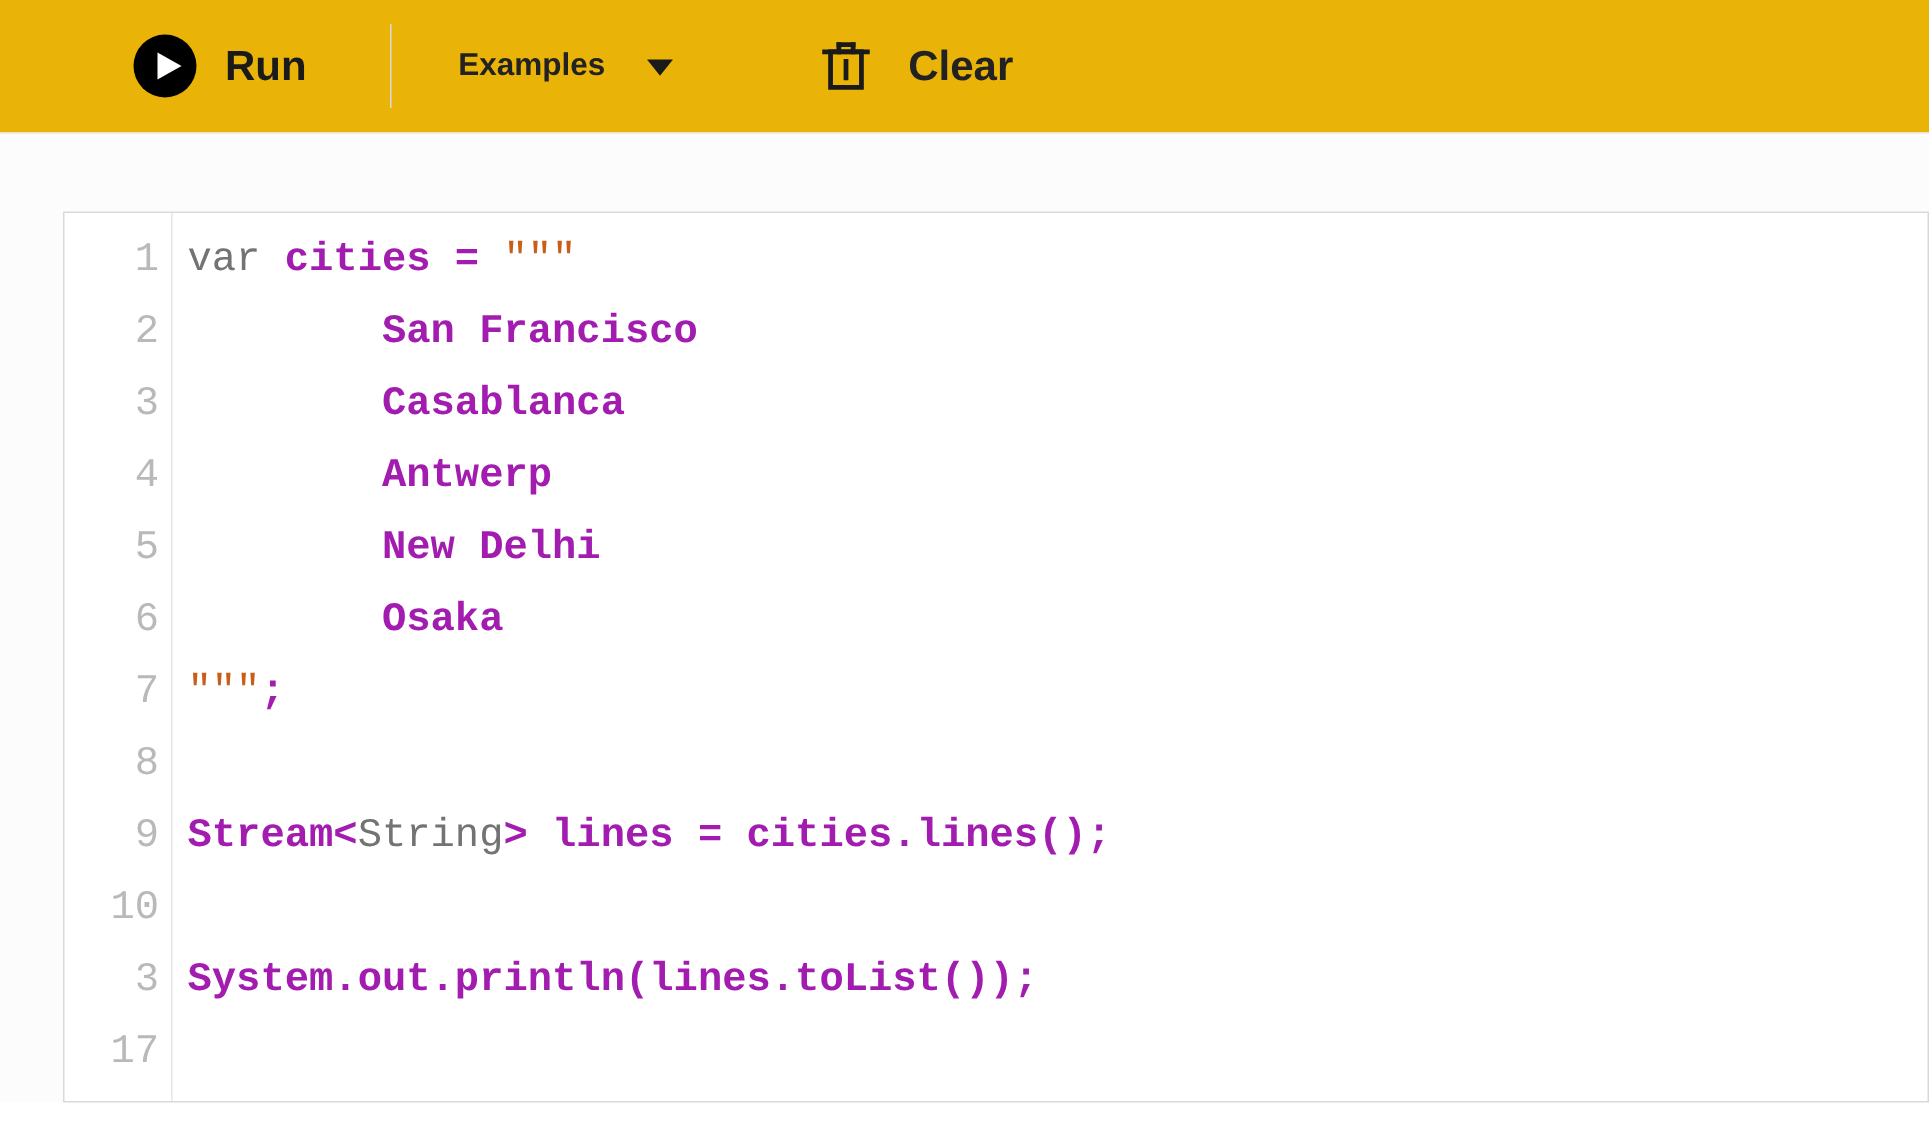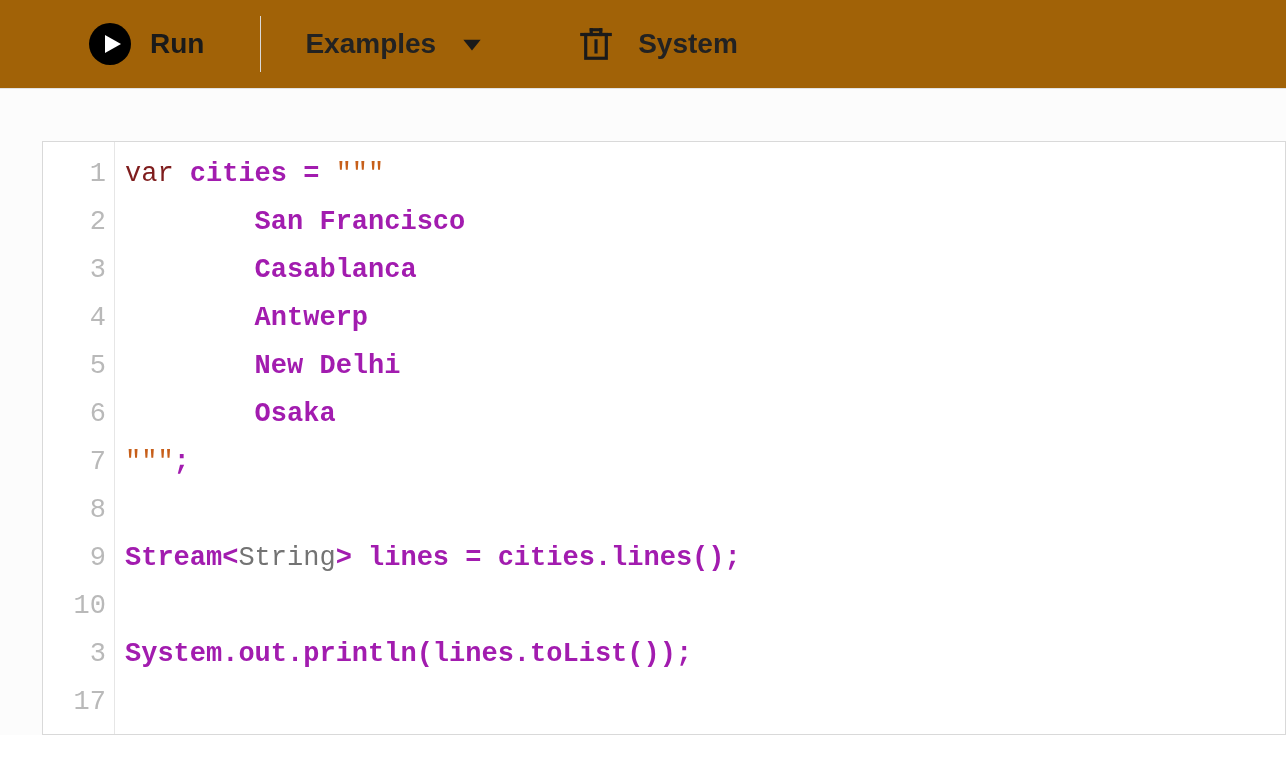--- a/index.html
+++ b/index.html
@@ -10,21 +10,21 @@
       width: 1286px;
       height: 758px;
       overflow: hidden;
     }
     .toolbar {
       display: flex;
       align-items: center;
       gap: 0;
       padding: 16px 32px 16px 88px;
       border-bottom: 1px solid #e3e3e3;
-      background: #a16207;
+      background: #eab308;
     }
     .tb-btn {
       display: inline-flex;
       align-items: center;
       gap: 18px;
       cursor: pointer;
       user-select: none;
       font-size: 28px;
       font-weight: 700;
       color: #1a1a1a;
@@ -38,21 +38,21 @@
       width: 1px;
       height: 56px;
       background: #d9d9d9;
       margin: 0 44px 0 56px;
     }
     .examples-wrap {
       display: inline-flex;
       align-items: center;
       gap: 22px;
       cursor: pointer;
-      font-size: 28px;
+      font-size: 21px;
       font-weight: 700;
     }
     .chev-icon {
       width: 28px; height: 28px;
       display: inline-flex; align-items: center; justify-content: center;
     }
     .clear-wrap {
       display: inline-flex;
       align-items: center;
       gap: 22px;
@@ -92,21 +92,21 @@
     }
     .code {
       padding: 8px 14px 8px 10px;
       white-space: pre;
       color: #222;
     }
     .code-line {
       display: block;
       height: 48px;
     }
-    .tok-kw { color: #7f1d1d; text-align: center; }
+    .tok-kw { color: #737373; text-align: center; }
     .tok-type { color: #737373; }
     .tok-str { color: #c75f1a; }
     .tok-plain { color: #a21caf; font-weight: bold; }
   </style>
 </head>
 <body>
 
 <div class="toolbar">
   <div class="tb-btn">
     <span class="run-icon">
@@ -133,21 +133,21 @@
     <span class="trash-icon">
       <svg viewBox="0 0 24 24" width="38" height="38" fill="none" stroke="#1a1a1a" stroke-width="2" stroke-linecap="square">
         <line x1="3" y1="6" x2="21" y2="6"></line>
         <line x1="9" y1="3" x2="15" y2="3"></line>
         <line x1="9" y1="3" x2="9" y2="6"></line>
         <line x1="15" y1="3" x2="15" y2="6"></line>
         <rect x="5.5" y="6" width="13" height="15" fill="none"></rect>
         <line x1="12" y1="10" x2="12" y2="17"></line>
       </svg>
     </span>
-    <span>System</span>
+    <span>Clear</span>
   </div>
 </div>
 
 <div class="editor-area">
   <div class="editor">
     <div class="gutter" id="gutter">
         <span class="ln">1</span>
         <span class="ln">2</span>
         <span class="ln">3</span>
         <span class="ln">4</span>

